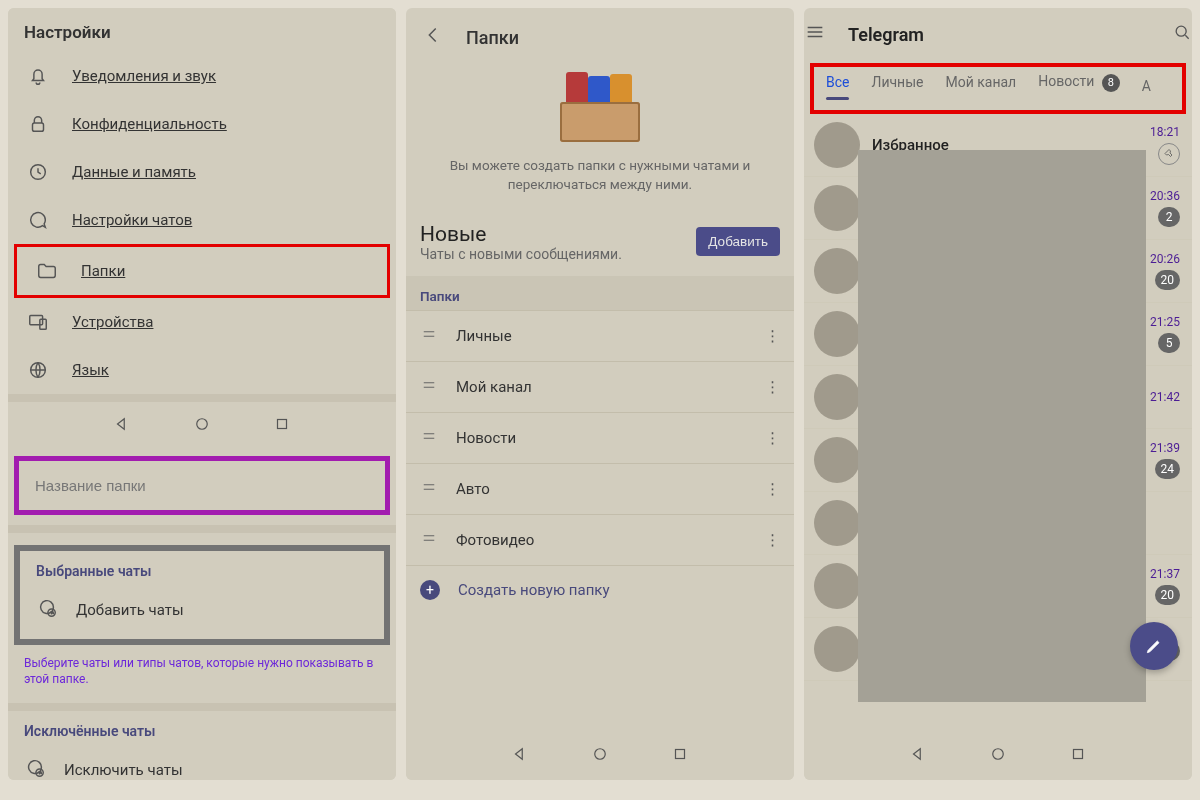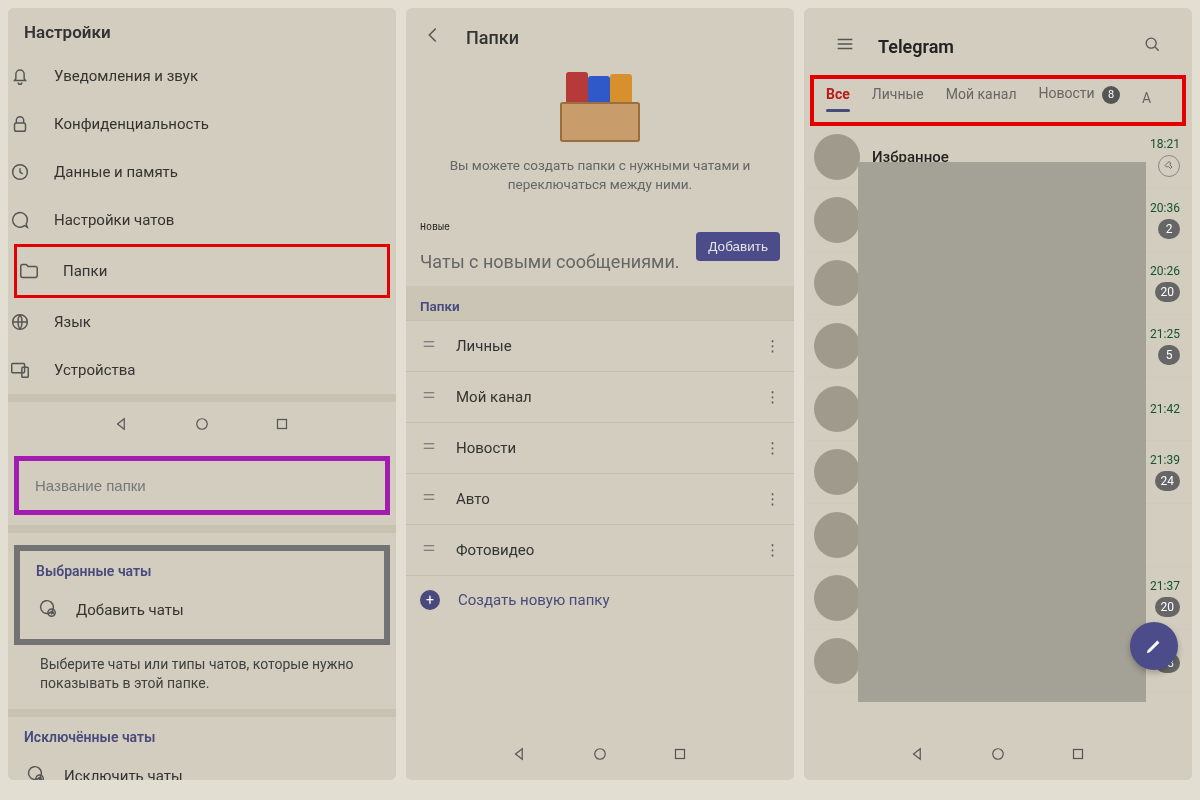--- a/index.html
+++ b/index.html
@@ -20,24 +20,25 @@
     overflow: hidden;
     position: relative;
     display: flex;
     flex-direction: column;
   }
   
   .p1-top { background: #d2cdbe; }
   .p1-title { font-size: 17px; font-weight: 600; padding: 14px 16px 10px; color: #333; }
   .settings-item {
     display: flex; align-items: center;
-    padding: 12px 16px 12px 0;
+    padding: 12px 16px 12px 18px;
     gap: 22px;
     font-size: 15px; color: #333;
     cursor: pointer;
+    text-decoration: underline;
   }
   .settings-item .icon { width: 24px; height: 24px; flex-shrink: 0; display:flex; align-items:center; justify-content:center; }
   .icon svg { stroke: #555; fill: none; stroke-width: 1.6; }
   .redbox { border: 3px solid #e30000; }
   .nav-strip {
     height: 48px; display: flex; align-items: center; justify-content: center; gap: 62px;
     background: #d2cdbe;
   }
   .nav-strip svg { stroke:#555; fill:none; stroke-width:1.6; }
   .divider-h { height: 10px; background: #e3ded2; }
@@ -46,21 +47,21 @@
     width: 100%; background: #d2cdbe; border: none;
     font-size: 15px; color: #777; padding: 16px 16px;
   }
   .folder-name-input::placeholder { color: #777; }
   .redbox-input { border: 5px solid #a21caf; margin: 6px 6px 0 6px; }
   .section-hdr { font-size: 14px; font-weight: 600; color: #48497c; padding: 12px 16px 8px; }
   .add-chats-row {
     display:flex; align-items:center; gap:18px;
     padding: 10px 16px 12px; font-size:15px; color:#333;
   }
-  .hint-txt { font-size: 14px; color: #404040; padding: 10px 32px 16px; line-height: 1.35; }
+  .hint-txt { font-size: 12px; color: #6d28d9; padding: 10px 16px 16px; line-height: 1.35; }
   .thin-sep { height: 8px; background: #c8c2b2; }
   .redbox-block { border:6px solid #737373; margin: 12px 6px 0 6px; padding-bottom:4px; }
 
   
   .p2-header {
     display:flex; align-items:center; gap: 22px;
     padding: 16px 16px 14px;
     font-size: 18px; font-weight: 500; color:#333;
   }
   .p2-hero { text-align:center; padding: 8px 30px 18px; }
@@ -79,22 +80,22 @@
   .folder-illustration .tab.r { left:6px; background:#b63a3a; }
   .folder-illustration .tab.b { left:28px; background:#2f58c9; top:4px; }
   .folder-illustration .tab.o { left:50px; background:#d8902e; top:2px; }
   .p2-hero p { color:#666; font-size:13.5px; line-height:1.4; }
   .subhdr { font-size:13.5px; font-weight:600; color:#48497c; padding: 12px 14px 6px; background:#cac5b5; }
   .reco-row {
     display:flex; align-items:center; justify-content:space-between;
     padding: 10px 14px 14px;
   }
   .reco-row .left { }
-  .reco-row .title { font-size:10px; color:#222;font-family:Liberation Mono, monospace; }
-  .reco-row .sub { font-size:18px; color:#666; margin-top:18px; }
+  .reco-row .title { font-size:21px; color:#222; }
+  .reco-row .sub { font-size:14px; color:#666; margin-top:0; }
   .reco-row .btn {
     background:#4b4c89; color:#e5e5e5; border:none; border-radius:4px;
     padding: 7px 12px; font-size:13.5px;
   }
   .folders-list .frow {
     display:flex; align-items:center; gap:18px;
     padding: 14px 14px; font-size:15px; color:#333;
     border-top: 1px solid #c3bdab;
   }
   .frow .drag svg { stroke:#666; }
@@ -107,32 +108,32 @@
   .create-row .plus {
     width:20px; height:20px; border-radius:50%;
     background:#48497c; color:#fff; display:flex; align-items:center; justify-content:center;
     font-size:14px;
   }
   .p2-nav { margin-top:auto; }
 
   
   .p3-header {
     display:flex; align-items:center; gap: 22px;
-    padding: 13px 30px 12px;
-    font-size: 18px; font-weight: 600; color:#222;margin-top:12px;
+    padding: 13px 0 12px;
+    font-size: 18px; font-weight: 600; color:#222;
   }
   .p3-header .search-icon { margin-left:auto; }
   .tabsbar {
     display:flex; align-items:center; gap:22px;
     padding: 6px 12px 10px; font-size:14px; color:#666;
     margin: 4px 6px 0 6px;
     border-bottom:1px solid #c3bdab;
   }
   .tabsbar .tab { position:relative; padding-bottom:8px; }
-  .tabsbar .tab.active { color:#b91c1c; font-weight:700; }
+  .tabsbar .tab.active { color:#1d4ed8; font-weight:400; }
   .tabsbar .tab.active::after {
     content:""; position:absolute; left:0; right:0; bottom:-2px; height:3px;
     background:#48497c; border-radius:2px;
   }
   .tabsbar .badge {
     display:inline-flex; align-items:center; justify-content:center;
     background:#555; color:#fff; border-radius:999px;
     min-width:18px; height:18px; font-size:11px; padding:0 5px; margin-left:4px;
   }
   .tabsbar .cut { color:#666; }
@@ -144,21 +145,21 @@
     border-bottom: 1px solid #cfcab9;
   }
   .chat-row .avatar {
     width:46px; height:46px; border-radius:50%;
     background:#a09a8c; flex-shrink:0;
   }
   .chat-row .main { flex:1; min-width:0; }
   .chat-row .name { font-size:15px; color:#222; font-weight:500; white-space:nowrap; overflow:hidden; text-overflow:ellipsis; }
   .chat-row .preview { font-size:13px; color:#666; white-space:nowrap; overflow:hidden; text-overflow:ellipsis; }
   .chat-row .meta { text-align:right; }
-  .chat-row .time { font-size:12px; color:#14532d; }
+  .chat-row .time { font-size:12px; color:#4c1d95; }
   .chat-row .bubble {
     display:inline-flex; align-items:center; justify-content:center;
     background:#666; color:#fff; border-radius:999px;
     min-width:22px; height:20px; font-size:12px; padding:0 6px; margin-top:4px;
   }
   .chat-row .pin {
     width:22px; height:22px; border-radius:50%; border:1.5px solid #888;
     display:inline-flex; align-items:center; justify-content:center; margin-top:4px;
   }
   .overlay-block {
@@ -222,34 +223,34 @@
       <span class="icon">
           <svg width="22" height="22" viewBox="0 0 24 24">
             <path d="M3 7a2 2 0 0 1 2-2h4l2 2h8a2 2 0 0 1 2 2v8a2 2 0 0 1-2 2H5a2 2 0 0 1-2-2V7z"></path>
           </svg>
         </span>
       <span>Папки</span>
     </div>
     <div class="settings-item">
       <span class="icon">
           <svg width="22" height="22" viewBox="0 0 24 24">
+            <rect x="3" y="5" width="14" height="10" rx="1"></rect>
+            <rect x="14" y="9" width="7" height="11" rx="1"></rect>
+          </svg>
+        </span>
+      <span>Устройства</span>
+    </div>
+    <div class="settings-item">
+      <span class="icon">
+          <svg width="22" height="22" viewBox="0 0 24 24">
             <circle cx="12" cy="12" r="8"></circle>
             <path d="M4 12h16M12 4c3 4 3 12 0 16M12 4c-3 4-3 12 0 16"></path>
           </svg>
         </span>
       <span>Язык</span>
-    </div>
-    <div class="settings-item">
-      <span class="icon">
-          <svg width="22" height="22" viewBox="0 0 24 24">
-            <rect x="3" y="5" width="14" height="10" rx="1"></rect>
-            <rect x="14" y="9" width="7" height="11" rx="1"></rect>
-          </svg>
-        </span>
-      <span>Устройства</span>
     </div>
 
     <div class="thin-sep"></div>
     <div class="nav-strip">
       <span><svg width="18" height="18" viewBox="0 0 24 24">
             <path d="M15 5l-9 7 9 7z"></path>
           </svg></span>
       <span><svg width="18" height="18" viewBox="0 0 24 24">
             <circle cx="12" cy="12" r="7"></circle>
           </svg></span>

